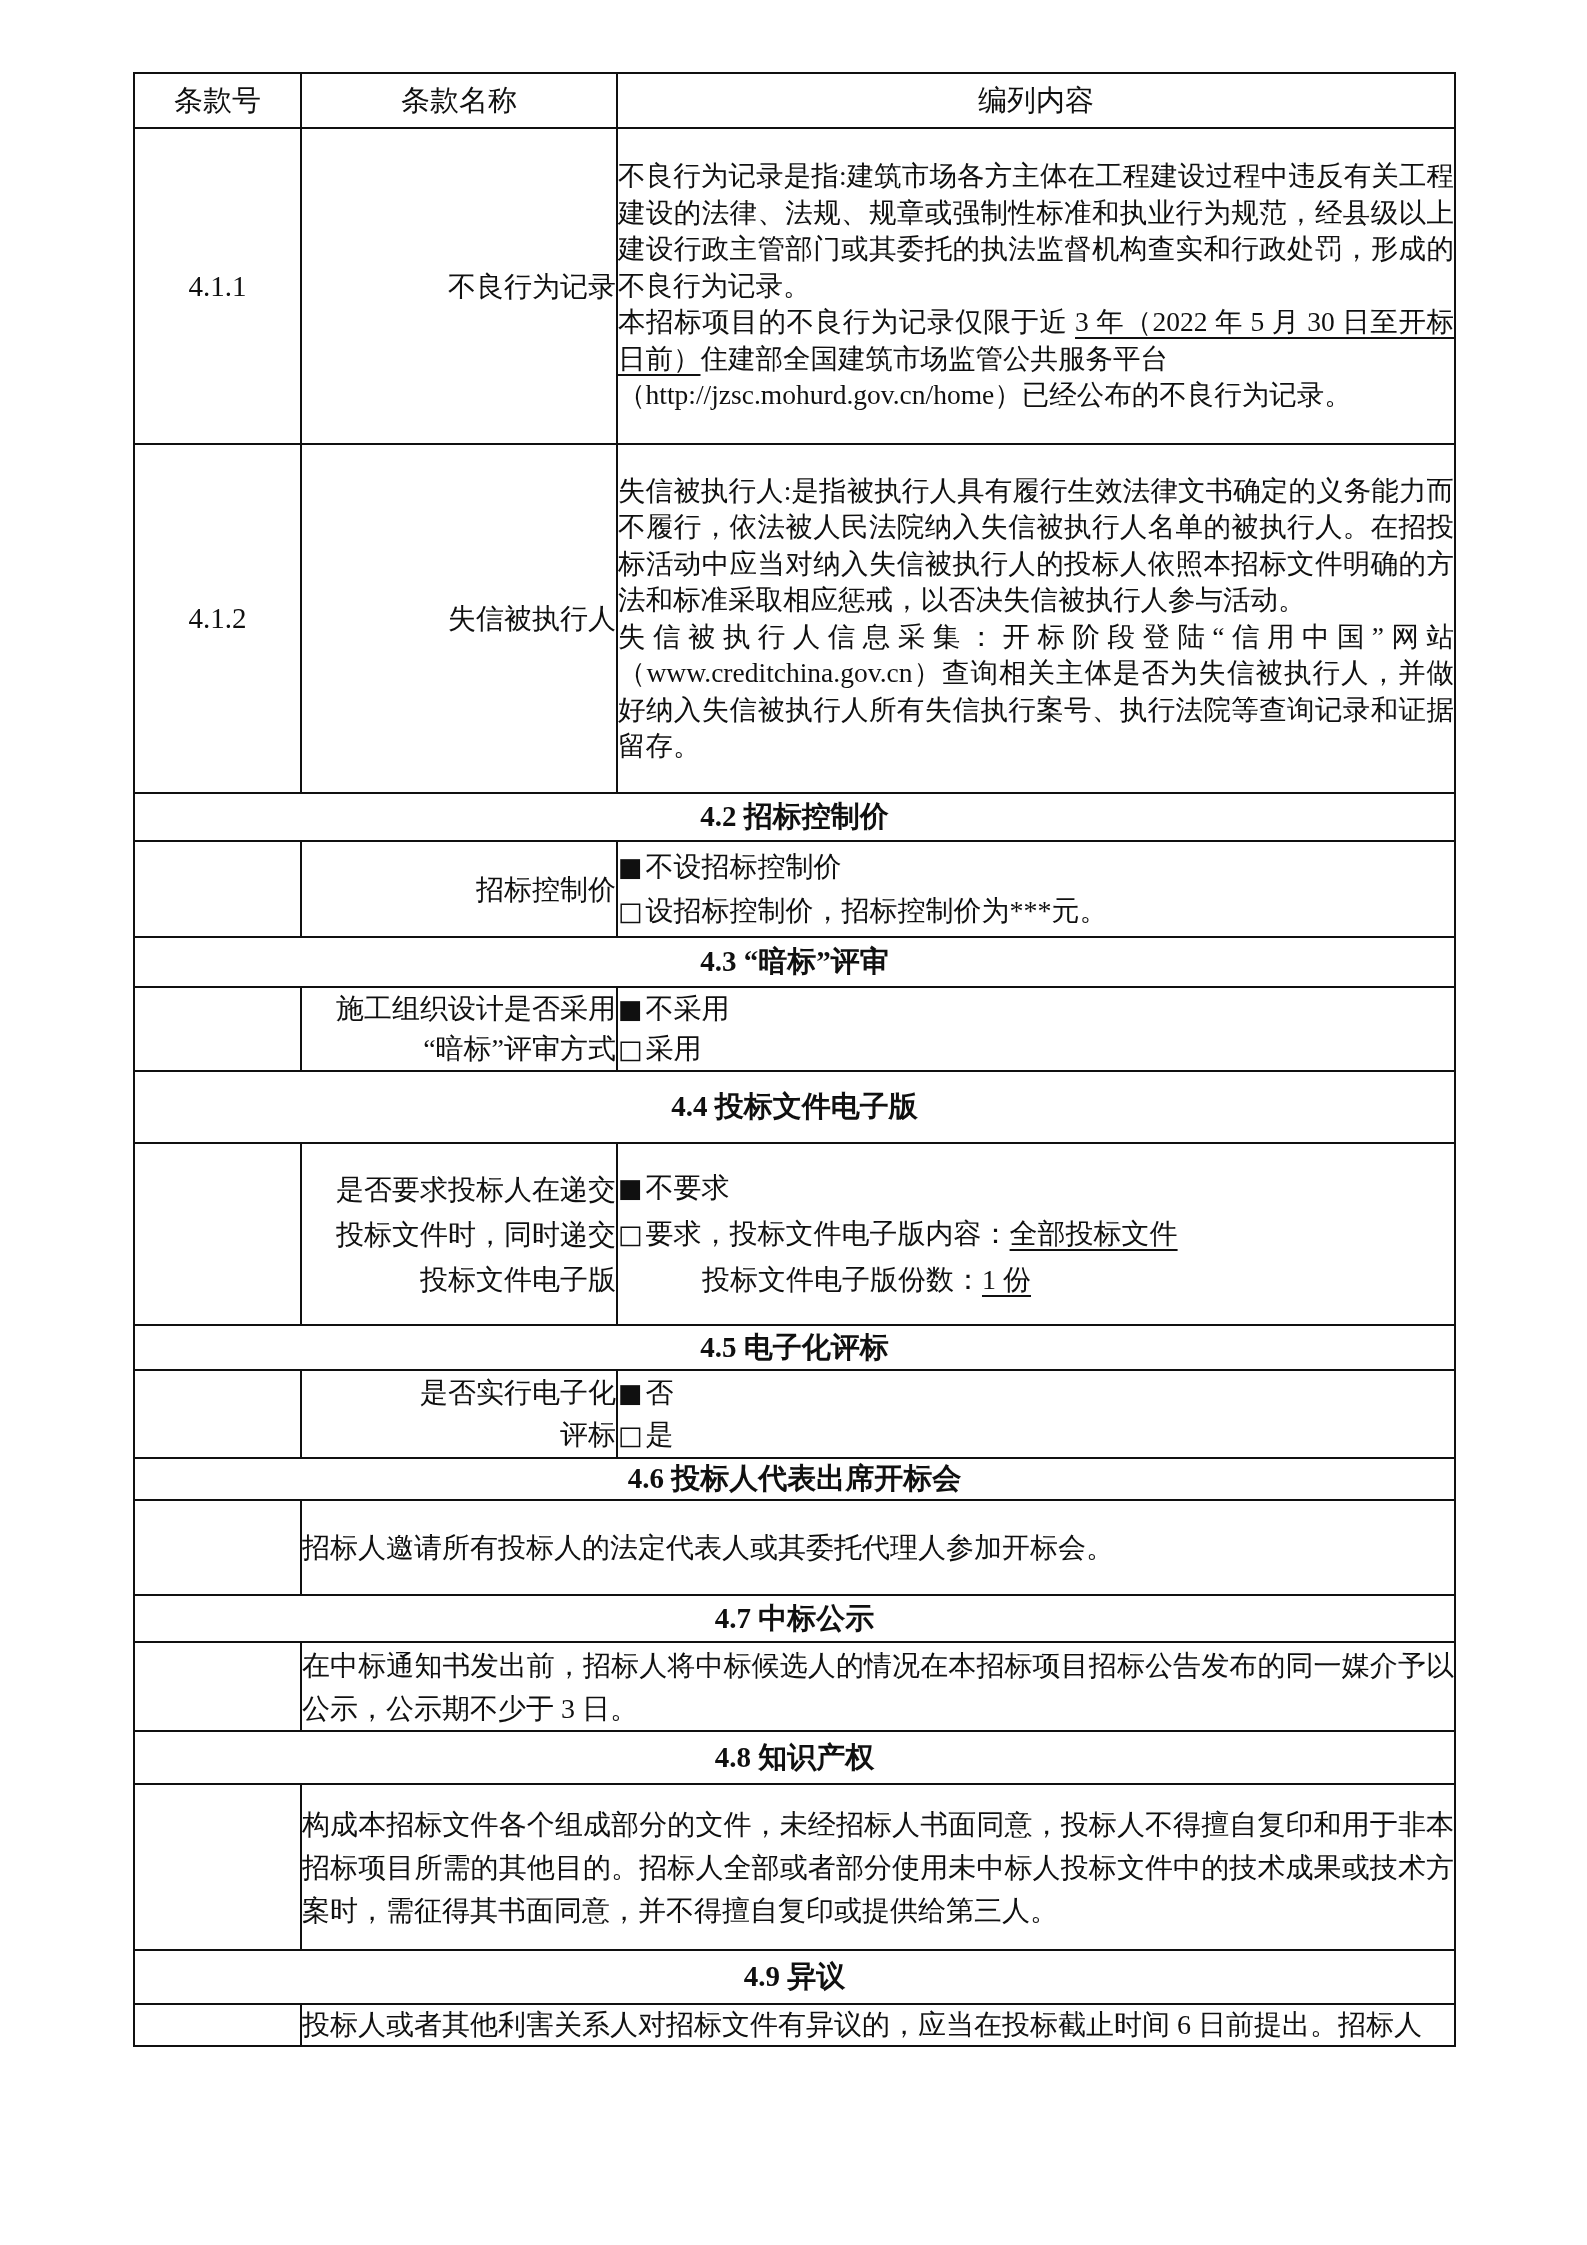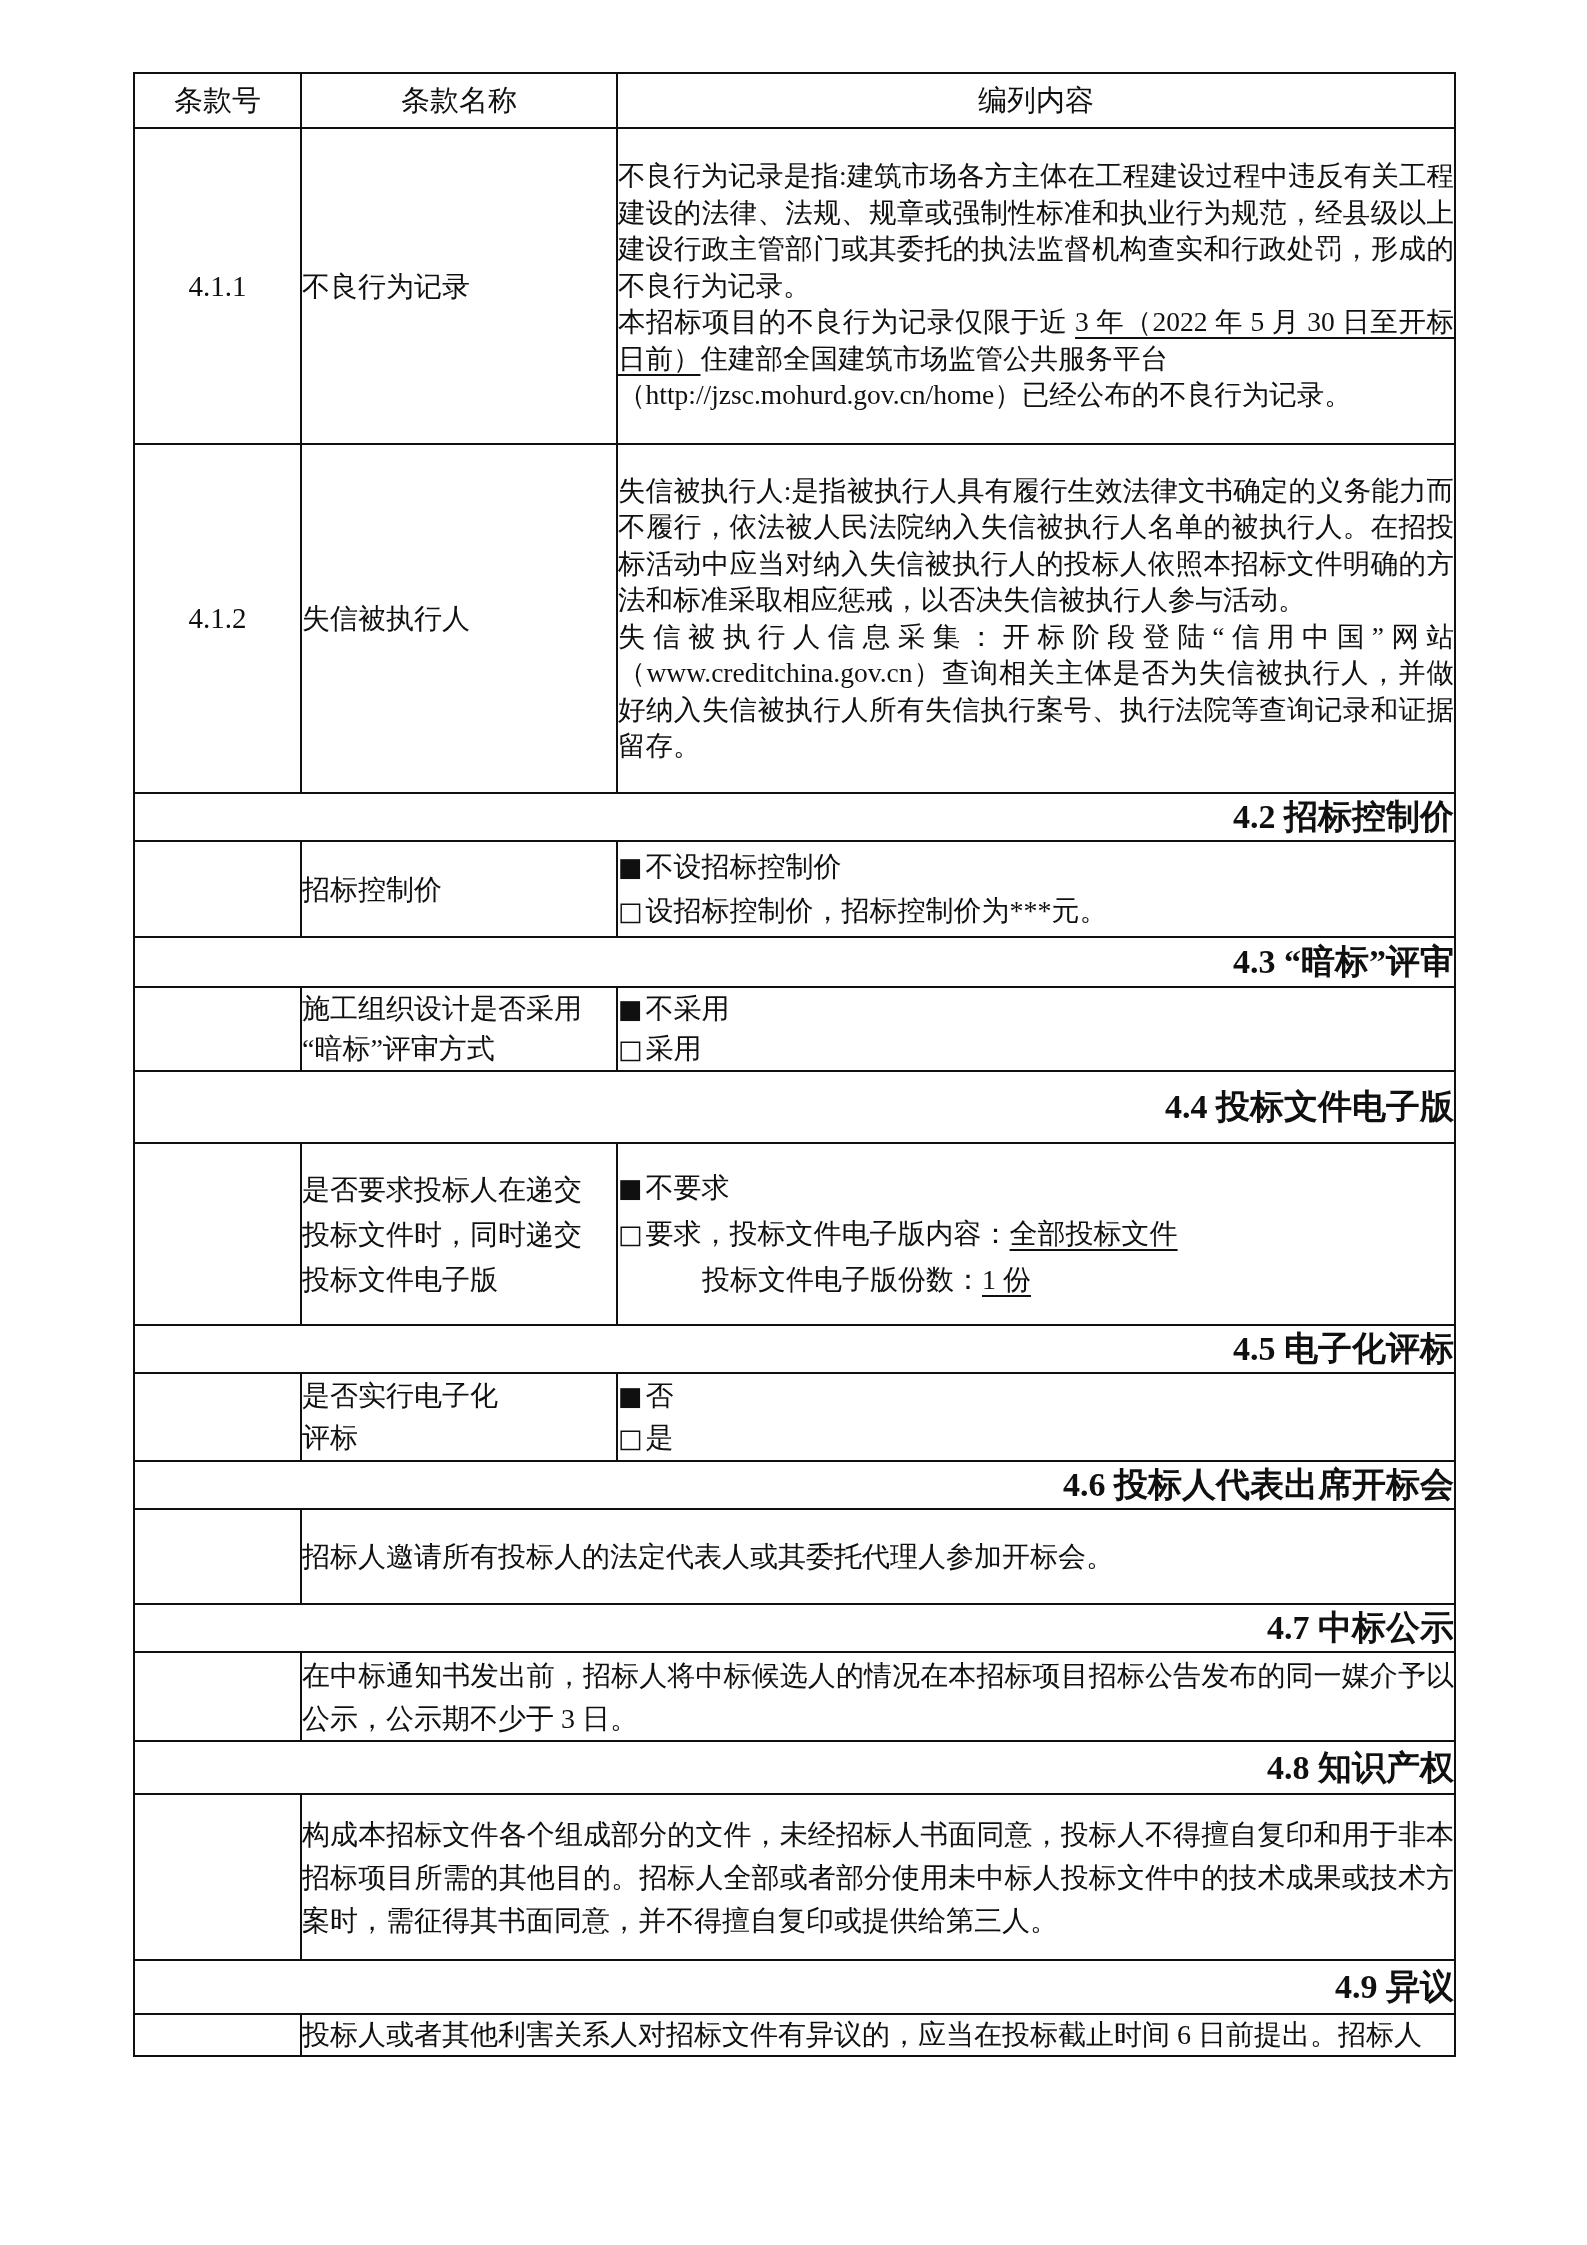--- a/index.html
+++ b/index.html
@@ -20,23 +20,23 @@
     table-layout:fixed;
   }
   table.doc td{
     border:2px solid #101010;
     vertical-align:middle;
     overflow:hidden;
     padding:0;
   }
   .th td{font-weight:400;font-size:29px;text-align:center;}
   .num{font-size:29px;text-align:center;}
-  .lbl{font-size:28px;text-align:left;line-height:45px;}
+  .lbl{font-size:28px;text-align:right;line-height:45px;}
   .lbl div{margin:0;}
-  .sec{font-weight:700;font-size:34px;text-align:right;padding-left:13px;}
+  .sec{font-weight:700;font-size:29px;text-align:center;padding-left:13px;}
   .content{font-size:27.5px;line-height:36.5px;text-align:justify;padding:8px 10px 8px 20px;}
   .content p{margin:0;}
   .u{text-decoration:underline;text-underline-offset:6px;text-decoration-thickness:2px;}
   .opts{font-size:28px;padding-left:16px;}
   .lh40{line-height:40px;} .lh42{line-height:42px;} .lh44{line-height:44px;} .lh46{line-height:46px;}
   .top{vertical-align:top;padding-top:8px;}
   .cb{font-family:"DejaVu Sans", sans-serif;font-size:26px;margin-right:3px;}
   .merged{font-size:28px;line-height:43px;text-align:justify;padding:0 18px;}
   .single{line-height:40px;}
   .indent{padding-left:84px;}

